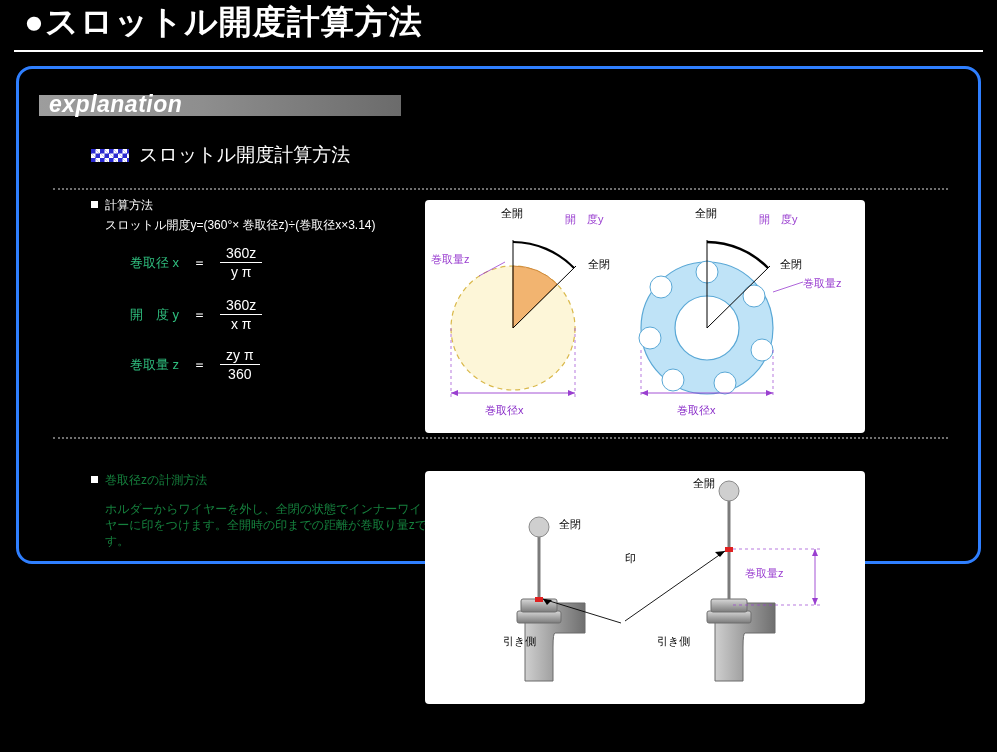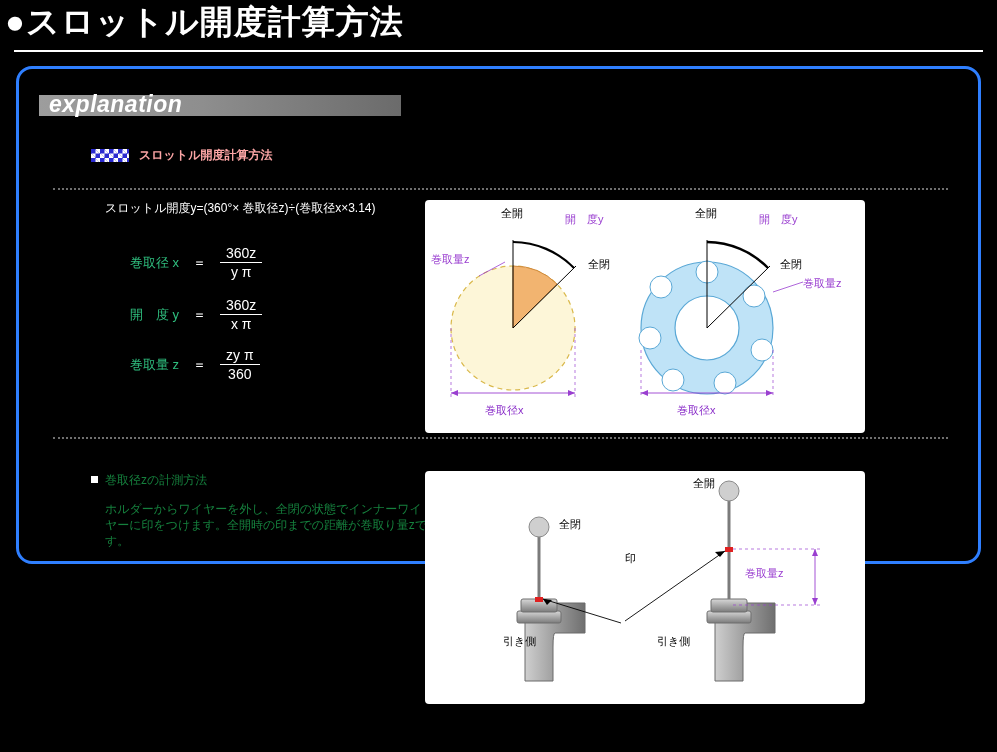--- a/index.html
+++ b/index.html
@@ -18,21 +18,21 @@
 
   
   #page-title {
     position: absolute;
     left: 0;
     top: 0;
     width: 997px;
     height: 44px;
     display: flex;
     align-items: center;
-    padding-left: 5px;
+    padding-left: 24px;
     box-sizing: border-box;
     font-size: 33px;
     font-weight: bold;
     letter-spacing: 1px;
     color: #ffffff;
   }
   #title-rule {
     position: absolute;
     left: 14px;
     top: 50px;
@@ -95,23 +95,23 @@
     height: 13px;
     margin-right: 10px;
     background-color: #2b2bd0;
     background-image:
       linear-gradient(45deg, #ffffff 25%, transparent 25%, transparent 75%, #ffffff 75%),
       linear-gradient(45deg, #ffffff 25%, transparent 25%, transparent 75%, #ffffff 75%);
     background-size: 9px 9px;
     background-position: 0 0, 4.5px 4.5px;
   }
   #subhead-text {
-    font-size: 12px;
-    font-weight: bold;
-    color: #fca5a5;
+    font-size: 19px;
+    font-weight: normal;
+    color: #ffffff;
   }
 
   
   .dotsep {
     position: absolute;
     left: 34px;
     width: 895px;
     height: 1px;
     border-top: 2px dotted #6f6f6f;
   }
@@ -236,20 +236,24 @@
 
   <div id="subhead">
     <span class="checker"></span>
     <span id="subhead-text">スロットル開度計算方法</span>
   </div>
 
   <div class="dotsep" id="dotsep1"></div>
   <div class="dotsep" id="dotsep2"></div>
 
   <div id="sec1-text">
+    <div class="bullet-line">
+      <span class="sq"></span>
+      <span class="sec-label">計算方法</span>
+    </div>
     <div id="sec1-formula-line">スロットル開度y=(360°× 巻取径z)÷(巻取径x×3.14)</div>
   </div>
 
   <div class="formula" id="f1">
     <span class="f-label">巻取径 x</span>
     <span class="f-eq">＝</span>
     <span class="frac">
       <span class="num">360z</span>
       <span class="bar"></span>
       <span class="den">y π</span>

